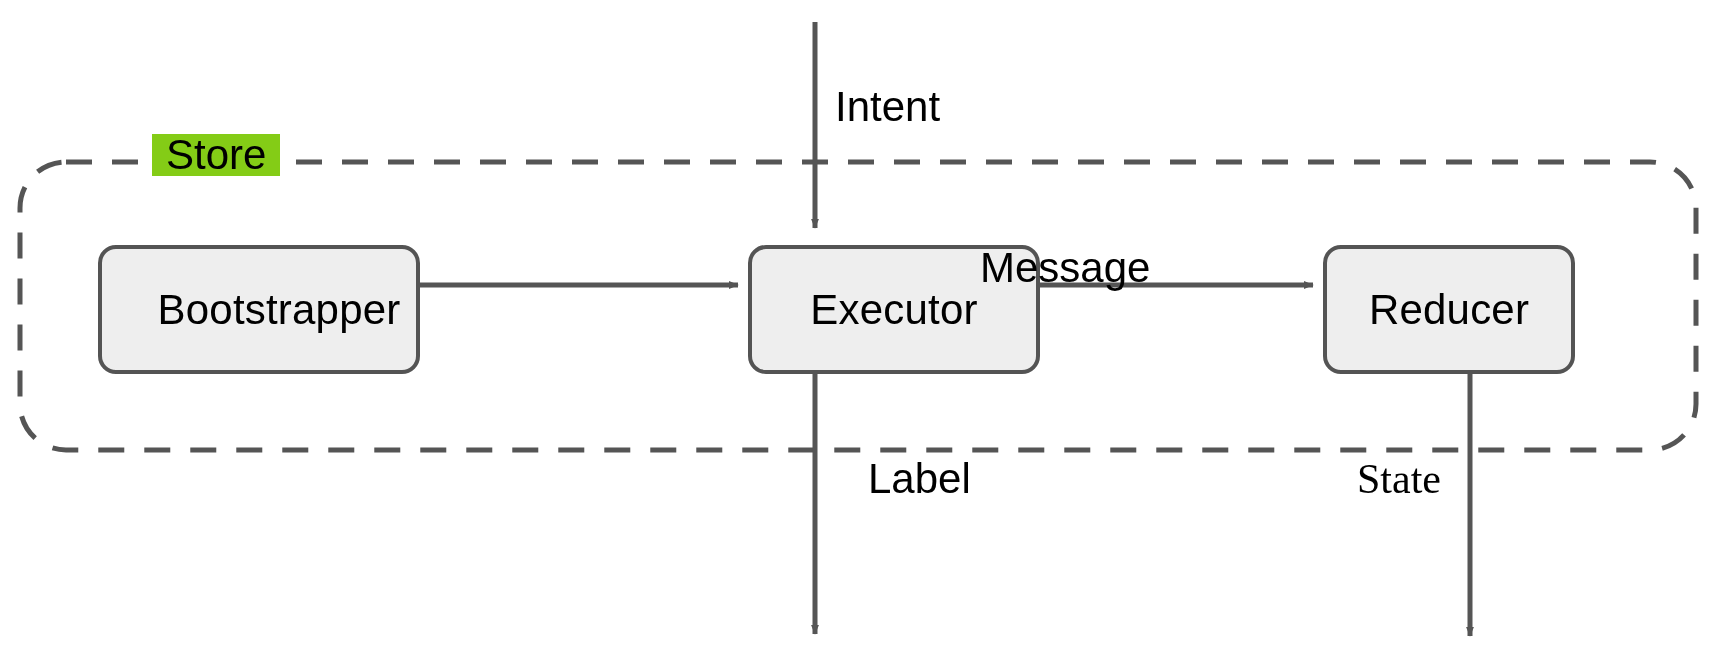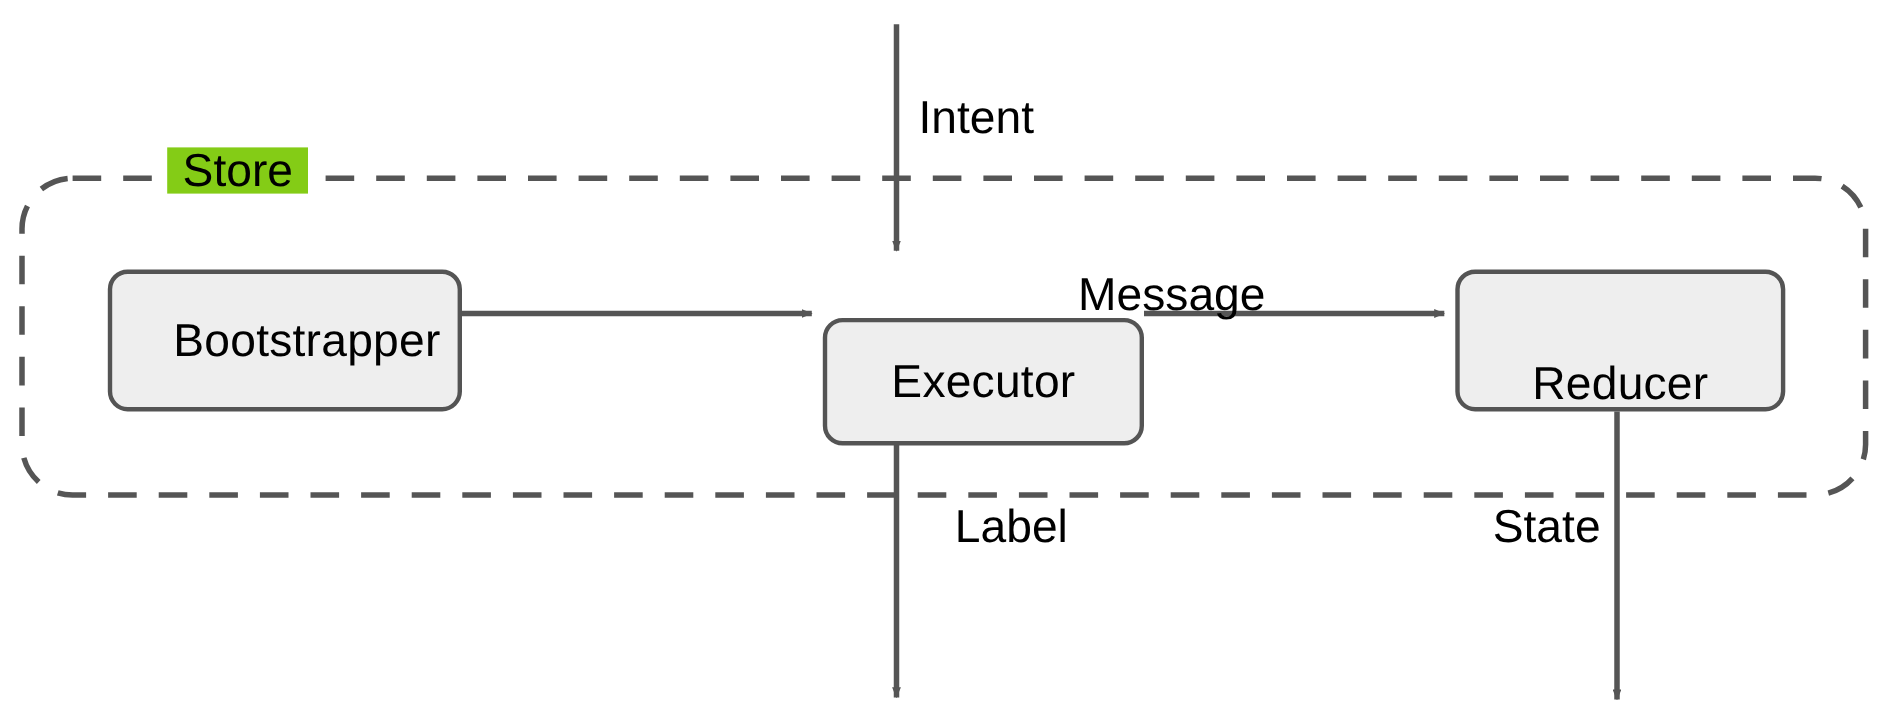--- a/index.html
+++ b/index.html
@@ -87,30 +87,30 @@
 
     <line x1="1470" y1="374" x2="1470" y2="636" stroke="#555555" stroke-width="5" marker-end="url(#arrowhead)"></line>
   </svg>
 
   <div class="group-label" style="left:152px; top:134px;">Store</div>
 
   <div class="node-box" style="left:98px; top:245px; width:322px; height:129px;padding-left:40px;">
     <span class="node-label">Bootstrapper</span>
   </div>
 
-  <div class="node-box" style="left:748px; top:245px; width:292px; height:116px;margin-top:44px;">
+  <div class="node-box" style="left:748px; top:245px; width:292px; height:129px;">
     <span class="node-label">Executor</span>
   </div>
 
-  <div class="node-box" style="left:1323px; top:245px; width:300px; height:129px;align-items:flex-end;">
+  <div class="node-box" style="left:1323px; top:245px; width:252px; height:129px;">
     <span class="node-label">Reducer</span>
   </div>
 
   <div class="edge-label" style="left:835px; top:86px;">Intent</div>
 
 
   <div class="edge-label" style="left:980px; top:207px;margin-top:40px;">Message</div>
 
   <div class="edge-label" style="left:835px; top:458px;margin-left:33px;">Label</div>
 
-  <div class="edge-label" style="left:1357px; top:458px;">State</div>
+  <div class="edge-label" style="left:1357px; top:458px;font-family:Liberation Serif, serif;">State</div>
 
 </div>
 
 </body></html>

